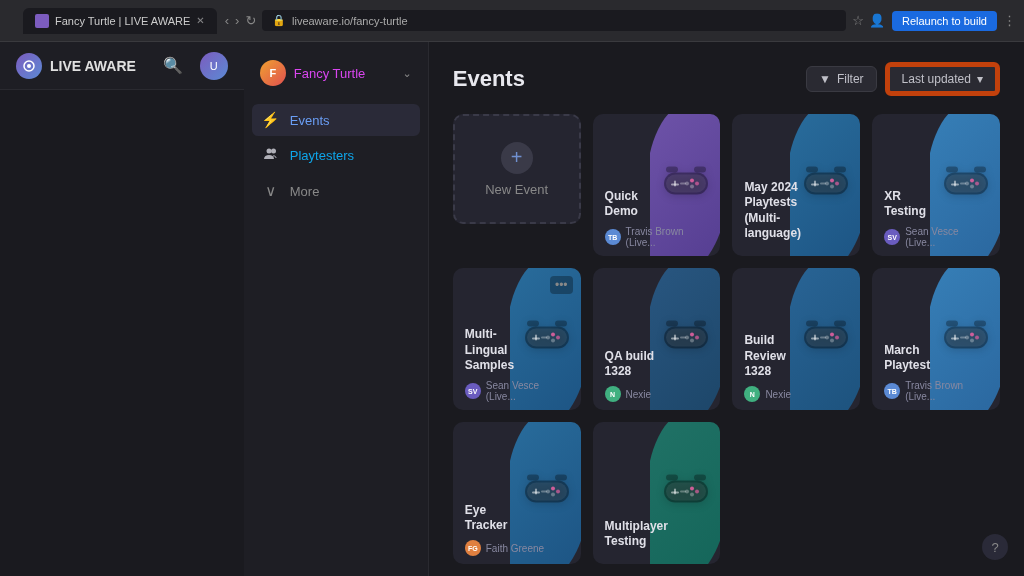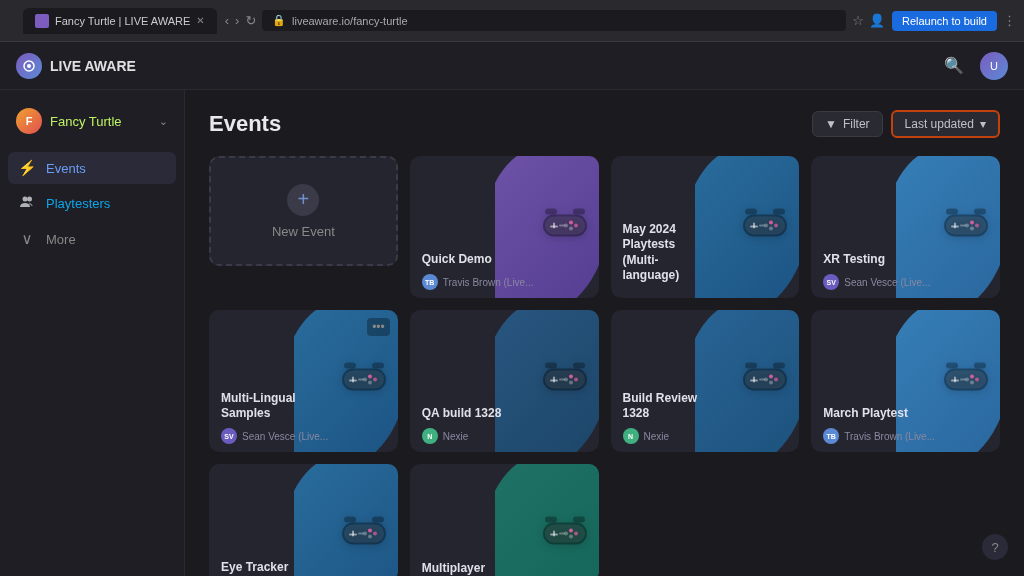--- a/index.html
+++ b/index.html
@@ -75,21 +75,21 @@
     .browser-actions {
       display: flex;
       gap: 6px;
       color: #888;
       font-size: 13px;
     }
 
     
     .app-container {
       display: flex;
-      flex-direction: column;
+      flex-direction: row;
       height: calc(576px - 42px);
     }
 
     
     .top-nav {
       background: #1e1e24;
       height: 48px;
       display: flex;
       align-items: center;
       padding: 0 16px;
@@ -167,21 +167,21 @@
       border-radius: 50%;
       display: flex;
       align-items: center;
       justify-content: center;
       font-size: 11px;
       color: white;
       font-weight: bold;
     }
     .org-name {
       font-size: 13px;
-      color: #bef264;
+      color: #d946ef;
       font-weight: 500;
     }
     .org-chevron {
       margin-left: auto;
       color: #888;
       font-size: 11px;
     }
     .sidebar-item {
       display: flex;
       align-items: center;
@@ -237,21 +237,21 @@
       background: #2a2a32;
       border: 1px solid #3a3a42;
       border-radius: 6px;
       padding: 5px 12px;
       color: #c0c0c8;
       font-size: 12px;
       cursor: pointer;
     }
     .sort-select {
       background: #2a2a32;
-      border: 2px solid #c2410c;
+      border: 5px solid #c2410c;
       border-radius: 6px;
       padding: 5px 12px;
       color: #c0c0c8;
       font-size: 12px;
       cursor: pointer;
       display: flex;
       align-items: center;
       gap: 6px;
     }
 

